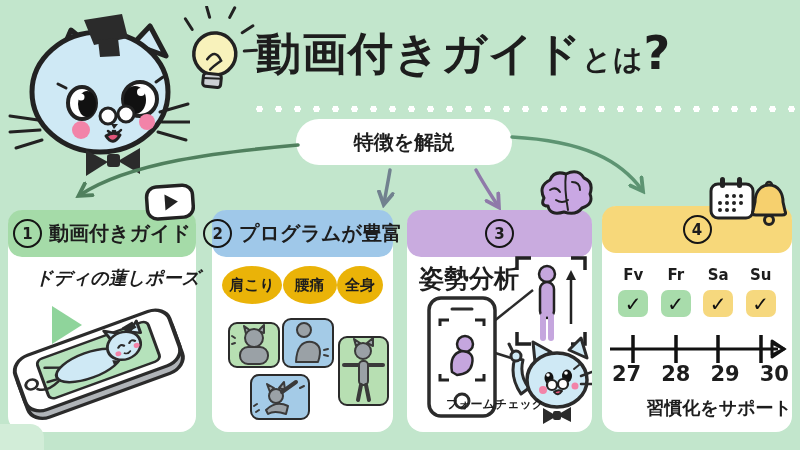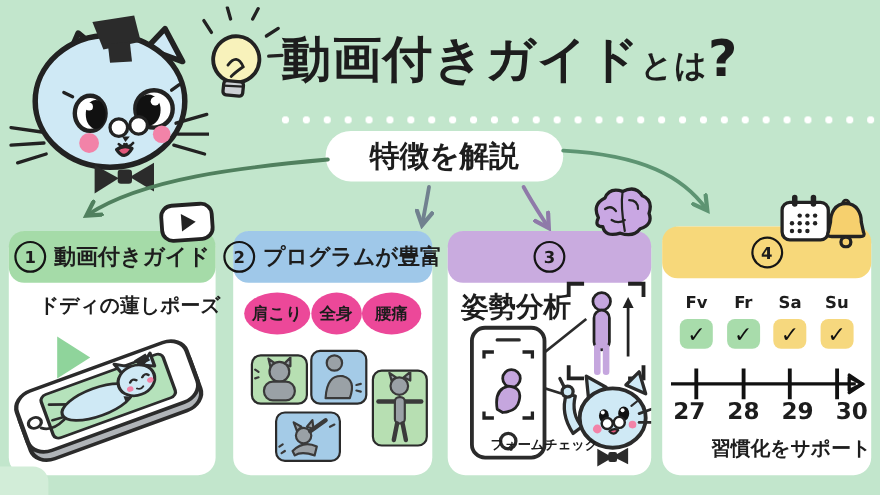--- a/index.html
+++ b/index.html
@@ -11,44 +11,44 @@
   
   .title{position:absolute;left:256px;top:24px;font-weight:700;font-size:45px;
          letter-spacing:1px;white-space:nowrap;color:#1d1d1d;}
   .title .small{font-size:29px;}
   .title .q{font-size:46px;}
   .dotline{position:absolute;left:250px;top:104px;width:548px;height:10px;
            background-image:radial-gradient(circle,#ffffff 0 3.2px,rgba(255,255,255,0) 3.4px);
            background-size:19px 10px;background-repeat:repeat-x;}
   .pill{position:absolute;left:296px;top:119px;width:216px;height:46px;background:#ffffff;
         border-radius:26px;display:flex;align-items:center;justify-content:center;
-        font-size:27px;font-weight:700;}
+        font-size:20px;font-weight:700;}
 
   
   .card{position:absolute;top:210px;height:222px;background:#ffffff;border-radius:16px;}
   #card1{left:8px;width:188px;}
   #card2{left:212px;width:181px;}
   #card3{left:407px;width:185px;}
   #card4{left:602px;width:190px;top:206px;height:226px;}
   .card-header{position:absolute;left:0;top:0;width:100%;height:47px;border-radius:14px;
         display:flex;align-items:center;justify-content:center;gap:7px;
         font-size:20px;font-weight:700;white-space:nowrap;}
   .h1{background:#a5dba8;} .h2{background:#9fc8e9;} .h3{background:#c9abdf;} .h4{background:#f7d87a;}
   .num{width:25px;height:25px;border:2.5px solid #151515;border-radius:50%;flex:none;
        display:flex;align-items:center;justify-content:center;font-size:15px;font-weight:700;}
 
   
-  .c1-caption{position:absolute;top:56px;left:16px;width:100%;text-align:center;
-              font-size:18px;font-weight:700;}
+  .c1-caption{position:absolute;top:56px;left:4px;width:100%;text-align:right;
+              font-size:18px;font-weight:700;font-style:italic;}
   .play-tri{position:absolute;left:44px;top:96px;width:0;height:0;
             border-left:30px solid #8fd49b;border-top:19px solid transparent;
             border-bottom:19px solid transparent;}
   
   .tagrow{position:absolute;left:10px;right:10px;top:56px;display:flex;justify-content:space-between;}
-  .tag{background:#ec4899;border-radius:50%;height:38px;display:flex;align-items:center;
+  .tag{background:#eab308;border-radius:50%;height:38px;display:flex;align-items:center;
        justify-content:center;font-size:15px;font-weight:700;}
   .tag1{width:60px;} .tag2{width:54px;} .tag3{width:46px;}
   .tile{position:absolute;border-radius:9px;border:2.5px solid #2b2b2b;overflow:hidden;}
   .tg{background:#b7dfb2;} .tb{background:#a4cbe7;}
   
   .c3-top{position:absolute;left:12px;top:52px;font-size:25px;font-weight:700;}
   .c3-bottom{position:absolute;left:8px;top:186px;width:160px;text-align:center;
              font-size:12px;font-weight:700;z-index:4;}
   
   .row4{position:absolute;left:10px;width:170px;display:grid;grid-template-columns:repeat(4,1fr);
@@ -209,22 +209,22 @@
     </svg>
   </div>
 
   <div class="card" id="card2">
     <div class="card-header h2">
       <span class="num">2</span>
       <span>プログラムが豊富</span>
     </div>
     <div class="tagrow">
       <div class="tag tag1">肩こり</div>
+      <div class="tag tag2">腰痛</div>
       <div class="tag tag3">全身</div>
-      <div class="tag tag2">腰痛</div>
     </div>
     <div class="tile tg" style="left:16px;top:112px;width:48px;height:42px;">
       <svg width="48" height="42" viewBox="0 0 48 42">
         <path d="M16,10 L14,2 L21,7 Z M28,7 L34,1 L34,9 Z" fill="#9aa1a6" stroke="#3a3a3a" stroke-width="2" stroke-linejoin="round"></path>
         <circle cx="24" cy="14" r="9" fill="#9aa1a6" stroke="#3a3a3a" stroke-width="2"></circle>
         <rect x="10" y="23" width="28" height="17" rx="8" fill="#9aa1a6" stroke="#3a3a3a" stroke-width="2"></rect>
         <path d="M5,14 l-3,-2 M5,19 l-3,1" stroke="#3a3a3a" stroke-width="2" stroke-linecap="round"></path>
       </svg>
     </div>
     <div class="tile tb" style="left:70px;top:108px;width:48px;height:46px;">

